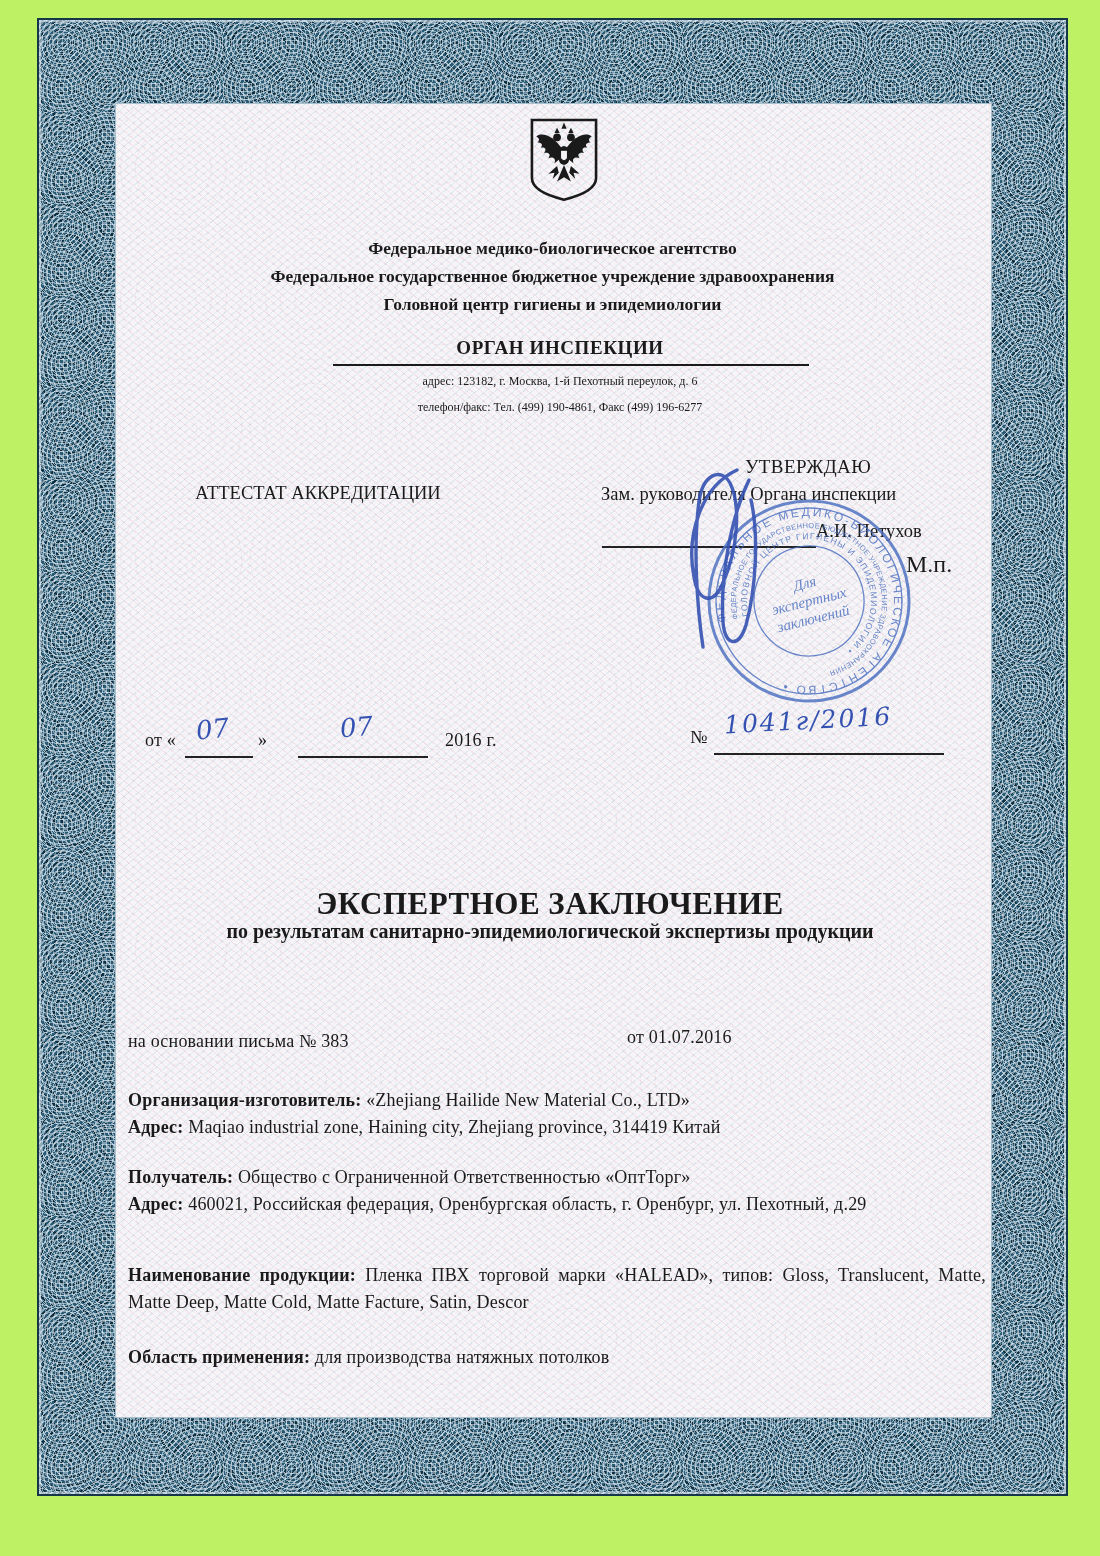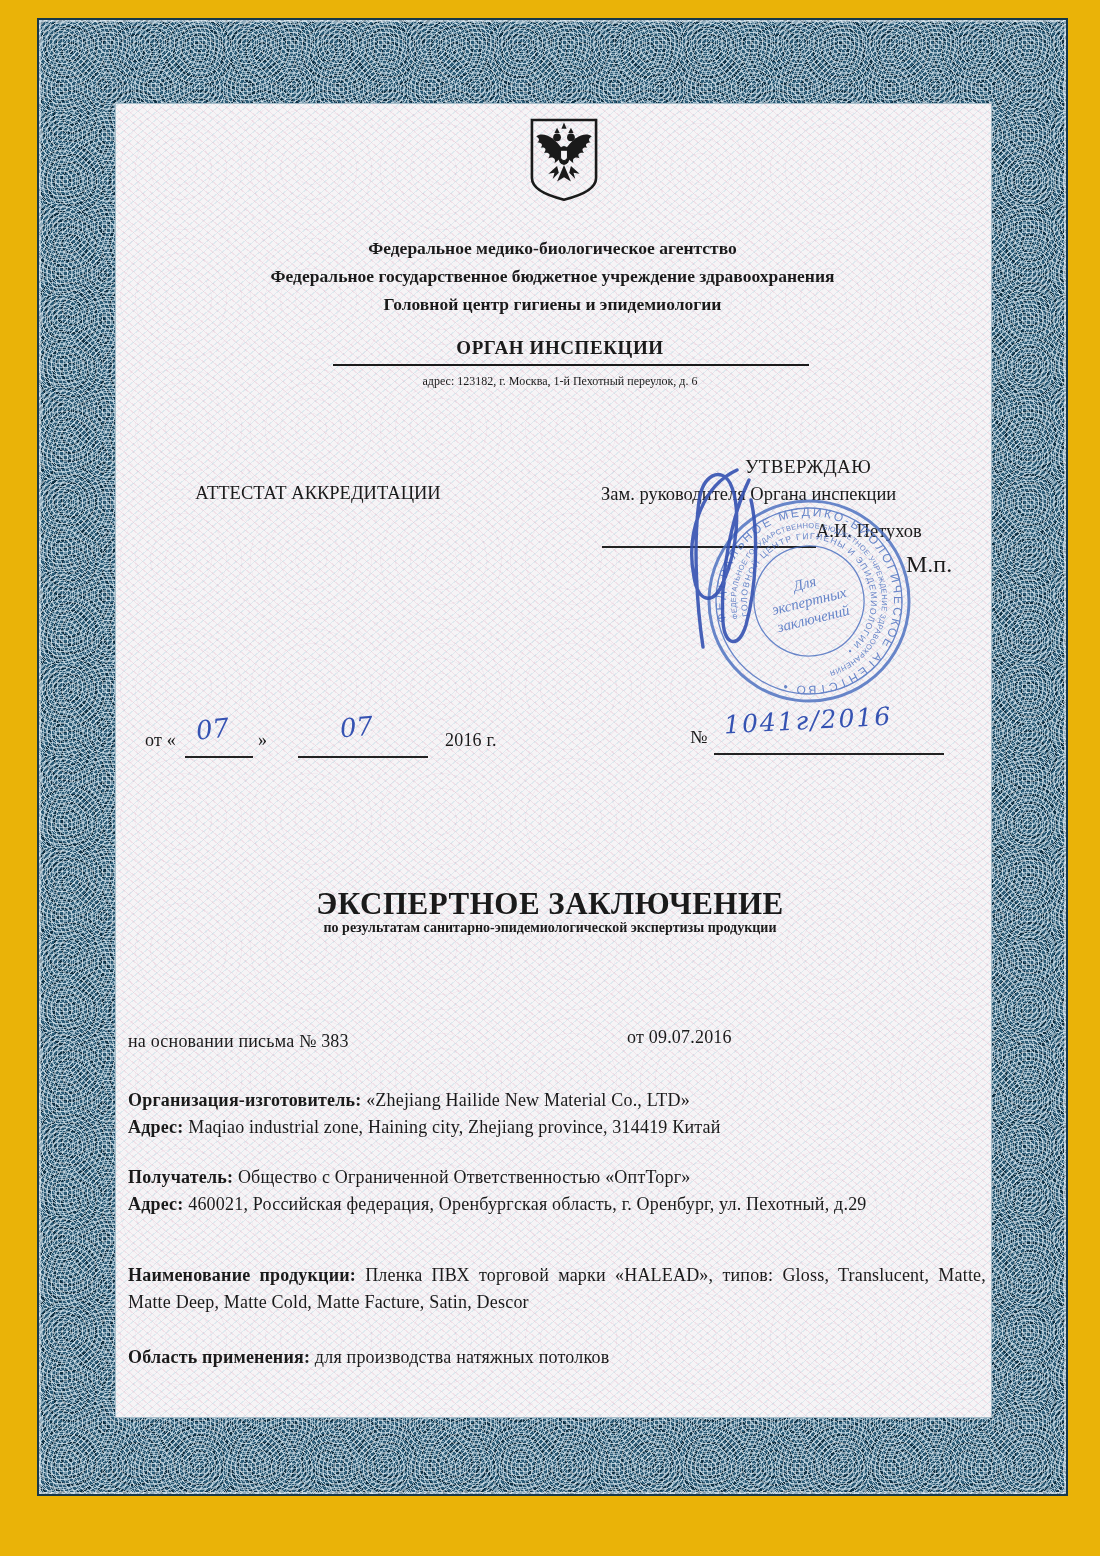--- a/index.html
+++ b/index.html
@@ -2,21 +2,21 @@
 <html><head>
 <meta charset="utf-8">
 <style>
   html,body{margin:0;padding:0;}
   body{
     width:1100px;height:1556px;
     background:#ffffff;
     font-family:"Liberation Serif",serif;
     color:#1a1a1a;
   }
-  .page{position:relative;width:1100px;height:1556px;background:#eab308;overflow:hidden;}
+  .page{position:relative;width:1100px;height:1556px;background:#bef264;overflow:hidden;}
 
   
   .guilloche-border{
     position:absolute;left:37px;top:18px;width:1031px;height:1478px;
     box-sizing:border-box;
     background-color:#2b5a75;
     background-image:
       repeating-radial-gradient(circle at 25% 25%, rgba(228,240,247,.55) 0 1px, transparent 1px 4px),
       repeating-radial-gradient(circle at 75% 25%, rgba(228,240,247,.45) 0 1px, transparent 1px 5px),
       repeating-radial-gradient(circle at 25% 75%, rgba(228,240,247,.45) 0 1px, transparent 1px 5px),
@@ -56,21 +56,21 @@
   .approver-name{left:816px;top:521px;font-size:18.5px;z-index:2;}
   .mp{left:906px;top:551px;font-size:24px;z-index:2;}
 
   .hand{
     font-family:"DejaVu Serif",serif;font-style:italic;
     color:#3552b2;z-index:5;
   }
   .hline{border-top:2px solid #222;z-index:2;}
 
   .main-title{left:130px;top:886px;width:840px;font-weight:bold;font-size:31px;letter-spacing:.5px;z-index:2;}
-  .sub-title{left:130px;top:920px;width:840px;font-weight:bold;font-size:14px;z-index:2;}
+  .sub-title{left:130px;top:920px;width:840px;font-weight:bold;font-size:20px;z-index:2;}
 
   .stamp-svg{left:703px;top:495px;z-index:3;opacity:.82;transform:rotate(-14deg);}
   .sig-svg{left:642px;top:455px;z-index:4;opacity:.9;}
 
   p{margin:0;}
 </style>
 </head>
 <body>
 
 <div class="page">
@@ -102,20 +102,21 @@
     <p>Федеральное медико-биологическое агентство</p>
     <p>Федеральное государственное бюджетное учреждение здравоохранения</p>
     <p>Головной центр гигиены и эпидемиологии</p>
   </div>
 
   <div class="abs ctr organ-title">ОРГАН ИНСПЕКЦИИ</div>
   <div class="abs organ-underline"></div>
 
   <div class="abs ctr addr-lines">
     <p>адрес: 123182, г. Москва, 1-й Пехотный переулок, д. 6</p>
+    <p>телефон/факс: Тел. (499) 190-4861,  Факс (499) 196-6277</p>
   </div>
 
   <div class="abs ctr attestat">
     <p>АТТЕСТАТ АККРЕДИТАЦИИ</p>
   </div>
 
   <div class="abs approve-word">УТВЕРЖДАЮ</div>
   <div class="abs approver-title">Зам. руководителя Органа инспекции</div>
   <div class="abs sign-line"></div>
   <div class="abs approver-name">А.И. Петухов</div>
@@ -161,21 +162,21 @@
   <div class="abs hline" style="left:298px;top:756px;width:130px;"></div>
   <span class="abs doc-text" style="left:445px;top:727px;">2016 г.</span>
   <span class="abs doc-text" style="left:690px;top:724px;">№</span>
   <span class="abs hand" style="left:724px;top:706px;font-size:25px;letter-spacing:2px;transform:rotate(-3deg);">1041г/2016</span>
   <div class="abs hline" style="left:714px;top:753px;width:230px;"></div>
 
   <div class="abs ctr main-title">ЭКСПЕРТНОЕ ЗАКЛЮЧЕНИЕ</div>
   <div class="abs ctr sub-title">по результатам санитарно-эпидемиологической экспертизы продукции</div>
 
   <span class="abs doc-text" style="left:128px;top:1028px;">на основании письма № 383</span>
-  <span class="abs doc-text" style="left:627px;top:1024px;">от 09.07.2016</span>
+  <span class="abs doc-text" style="left:627px;top:1024px;">от 01.07.2016</span>
 
   <div class="abs doc-text" style="left:128px;top:1087px;width:858px;">
     <p><b>Организация-изготовитель:</b> <span>«Zhejiang Hailide New Material Co., LTD»</span></p>
     <p><b>Адрес:</b> <span>Maqiao industrial zone, Haining city, Zhejiang province, 314419 Китай</span></p>
   </div>
 
   <div class="abs doc-text" style="left:128px;top:1164px;width:858px;">
     <p><b>Получатель:</b> <span>Общество с Ограниченной Ответственностью «ОптТорг»</span></p>
     <p><b>Адрес:</b> <span>460021, Российская федерация, Оренбургская область, г. Оренбург, ул. Пехотный, д.29</span></p>
   </div>

